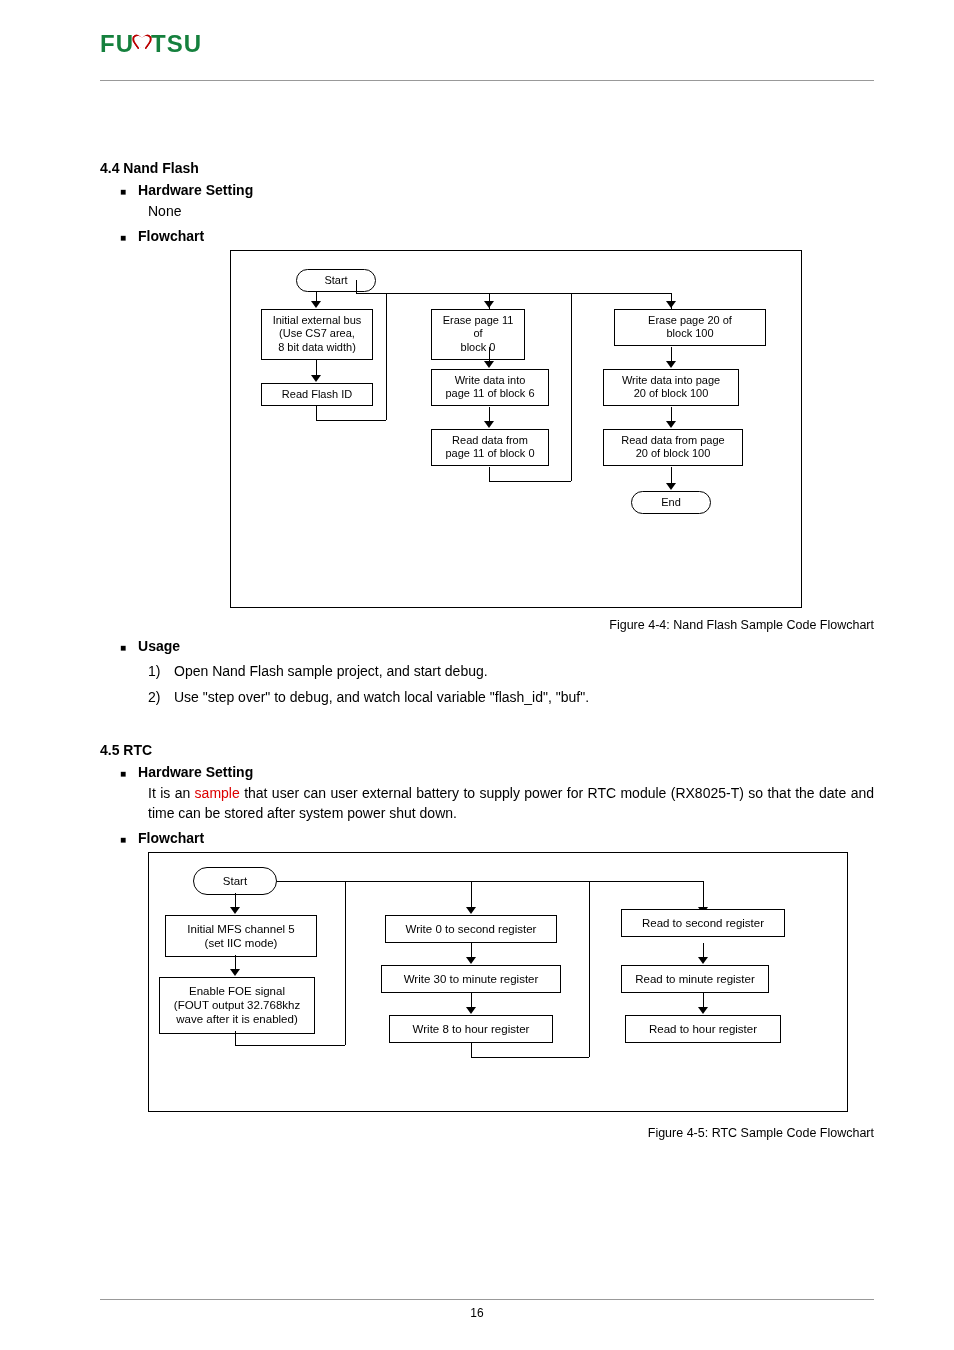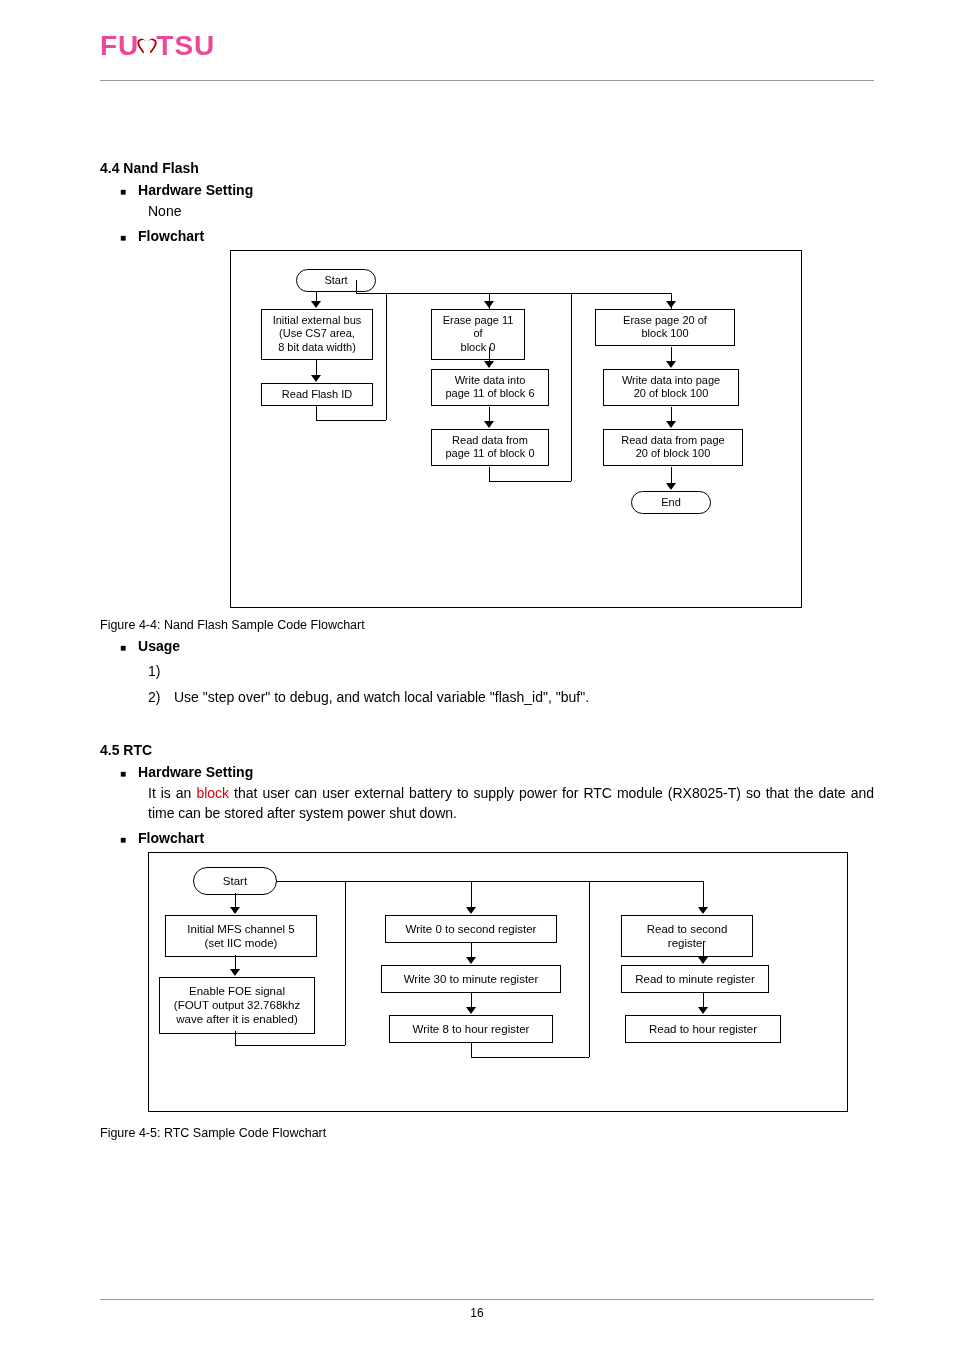--- a/index.html
+++ b/index.html
@@ -16,21 +16,21 @@
   .hr-top {
     position: absolute;
     top: 80px; left: 100px; right: 80px;
     border-top: 1px solid #999;
   }
   .logo {
     position: absolute;
     top: 30px; left: 100px;
     display: flex; align-items: flex-end;
   }
-  .logo-text { font-weight: bold; font-size: 28px; color: #ec4899; letter-spacing: 1px; font-family: Arial; }
+  .logo-text { font-weight: bold; font-size: 24px; color: #15803d; letter-spacing: 1px; font-family: Arial; }
   .infinity {
     position: relative;
     width: 18px; height: 14px;
     display: inline-block;
     margin-left: -1px;
     margin-bottom: 10px;
   }
   .infinity::before, .infinity::after {
     content: '';
     position: absolute;
@@ -58,21 +58,21 @@
   }
   .fbox, .start-end {
     border: 1px solid #000;
     font-size: 11px;
     text-align: center;
     padding: 4px 6px;
     background: #fff;
     line-height: 1.25;
   }
   .start-end { border-radius: 14px; width: 80px; padding: 4px 0; }
-  .caption { text-align: left; font-size: 12.5px; margin: 10px 0 4px 0; }
+  .caption { text-align: right; font-size: 12.5px; margin: 10px 0 4px 0; }
 
   .ol { margin-left: 48px; margin-top: 6px; }
   .ol-row { display: flex; margin: 4px 0; line-height: 1.6; }
   .ol-num { min-width: 26px; }
 
   .hr-bot {
     position: absolute;
     bottom: 50px; left: 100px; right: 80px;
     border-top: 1px solid #999;
   }
@@ -153,21 +153,21 @@
       <div class="abs fbox" style="left:180px; top:100px; width:118px; white-space:pre-line">Write data into
 page 11 of block 6</div>
       <div class="vconn" style="left:238px; top:138px; height:14px"></div>
       <div class="arr-abs" style="left:233px; top:152px"></div>
       <div class="abs fbox" style="left:180px; top:160px; width:118px; white-space:pre-line">Read data from
 page 11 of block 0</div>
       <div class="vconn" style="left:238px; top:198px; height:14px"></div>
 
       <div class="vconn" style="left:420px; top:24px; height:16px"></div>
       <div class="arr-abs" style="left:415px; top:32px"></div>
-      <div class="abs fbox" style="left:344px; top:40px; width:140px; white-space:pre-line">Erase page 20 of
+      <div class="abs fbox" style="left:363px; top:40px; width:152px; white-space:pre-line">Erase page 20 of
 block 100</div>
       <div class="vconn" style="left:420px; top:78px; height:14px"></div>
       <div class="arr-abs" style="left:415px; top:92px"></div>
       <div class="abs fbox" style="left:352px; top:100px; width:136px; white-space:pre-line">Write data into page
 20 of block 100</div>
       <div class="vconn" style="left:420px; top:138px; height:14px"></div>
       <div class="arr-abs" style="left:415px; top:152px"></div>
       <div class="abs fbox" style="left:352px; top:160px; width:140px; white-space:pre-line">Read data from page
 20 of block 100</div>
       <div class="vconn" style="left:420px; top:198px; height:16px"></div>
@@ -186,37 +186,38 @@
   </div>
   <div class="caption">Figure 4-4:  Nand Flash Sample Code Flowchart</div>
 
   <div class="bullet-row">
     <span class="bullet">■</span>
     <span class="bullet-label">Usage</span>
   </div>
   <div class="ol">
     <div class="ol-row">
         <span class="ol-num">1)</span>
+        <span>Open Nand Flash sample project, and start debug.</span>
       </div>
     <div class="ol-row">
         <span class="ol-num">2)</span>
         <span>Use "step over" to debug, and watch local variable "flash_id", "buf".</span>
       </div>
   </div>
 </div>
 
 <div class="section" style="margin-top:34px">
   <div class="heading">4.5 RTC</div>
 
   <div class="bullet-row">
     <span class="bullet">■</span>
     <span class="bullet-label">Hardware Setting</span>
   </div>
   <div class="indent j">
-    <span>It is an </span><span class="red">block</span><span> that user can user external battery to supply power for RTC module (RX8025-T) so that the date and time can be stored after system power shut down.</span>
+    <span>It is an </span><span class="red">sample</span><span> that user can user external battery to supply power for RTC module (RX8025-T) so that the date and time can be stored after system power shut down.</span>
   </div>
 
   <div class="bullet-row">
     <span class="bullet">■</span>
     <span class="bullet-label">Flowchart</span>
   </div>
 
   <div class="chart-frame2">
 
     <div class="abs fbox2 se2" style="left:44px; top:14px">Start</div>
@@ -239,21 +240,21 @@
 
     <div class="abs fbox2" style="left:236px; top:62px; width:172px">Write 0 to second register</div>
     <div class="vconn" style="left:322px; top:90px; height:14px"></div>
     <div class="arr-abs" style="left:317px; top:104px"></div>
     <div class="abs fbox2" style="left:232px; top:112px; width:180px">Write 30 to minute register</div>
     <div class="vconn" style="left:322px; top:140px; height:14px"></div>
     <div class="arr-abs" style="left:317px; top:154px"></div>
     <div class="abs fbox2" style="left:240px; top:162px; width:164px">Write 8 to hour register</div>
     <div class="vconn" style="left:322px; top:190px; height:14px"></div>
 
-    <div class="abs fbox2" style="left:472px; top:62px; width:132px">Read to second register</div>
+    <div class="abs fbox2" style="left:472px; top:56px; width:164px">Read to second register</div>
     <div class="vconn" style="left:554px; top:90px; height:14px"></div>
     <div class="arr-abs" style="left:549px; top:104px"></div>
     <div class="abs fbox2" style="left:472px; top:112px; width:148px">Read to minute register</div>
     <div class="vconn" style="left:554px; top:140px; height:14px"></div>
     <div class="arr-abs" style="left:549px; top:154px"></div>
     <div class="abs fbox2" style="left:476px; top:162px; width:156px">Read to hour register</div>
 
     <div class="hconn" style="left:86px; top:192px; width:110px"></div>
     <div class="vconn" style="left:196px; top:28px; height:164px"></div>
 

